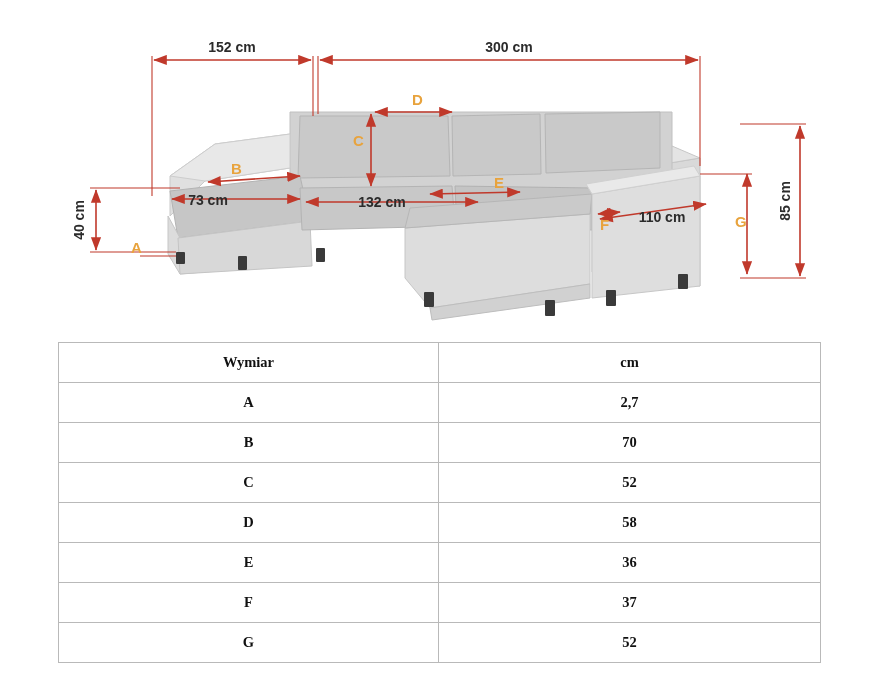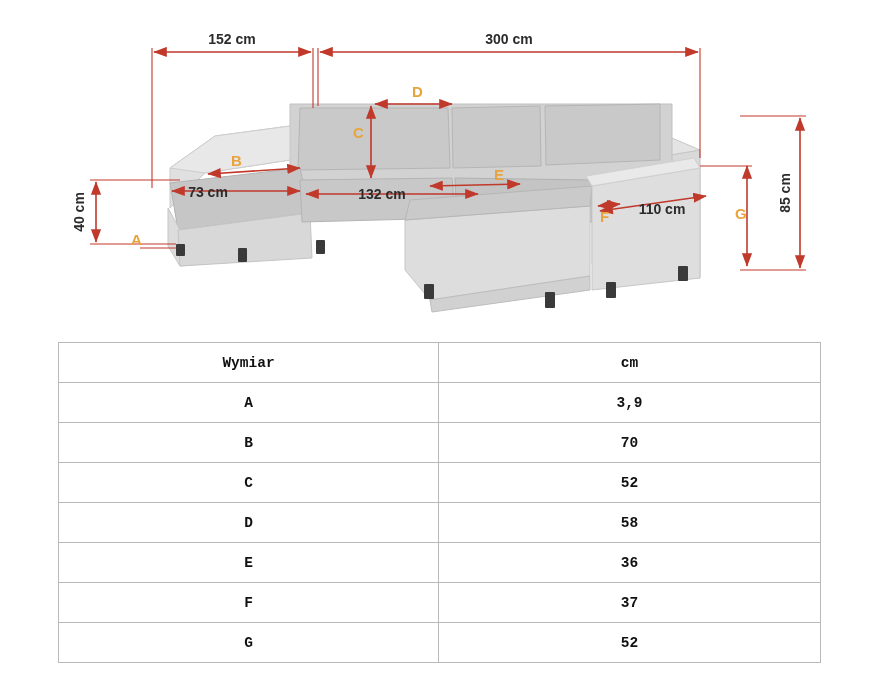--- a/index.html
+++ b/index.html
@@ -11,21 +11,21 @@
     width: 878px;
     height: 696px;
     font-family: "Liberation Sans", sans-serif;
     color: #1a1a1a;
     position: relative;
     overflow: hidden;
   }
   #diagram {
     position: absolute;
     left: 0;
-    top: 8px;
+    top: 16px;
     width: 878px;
     height: 330px;
   }
   #diagram svg {
     display: block;
   }
   .dim-label {
     font-family: "Liberation Sans", sans-serif;
     font-size: 14px;
     font-weight: bold;
@@ -65,21 +65,21 @@
     width: 762px;
     table-layout: fixed;
   }
   table.dims td, table.dims th {
     border: 1px solid #b9b9b9;
     height: 39px;
     text-align: center;
     font-size: 14.5px;
     font-weight: bold;
     color: #111;
-    font-family: Liberation Mono, monospace;
+    font-family: Liberation Serif, serif;
     padding: 0;
   }
   table.dims col.c1 { width: 380px; }
   table.dims col.c2 { width: 382px; }
 </style>
 </head>
 <body>
 
 <div id="diagram">
 <svg width="878" height="330" viewBox="0 0 878 330" xmlns="http://www.w3.org/2000/svg">
@@ -207,21 +207,21 @@
       </colgroup>
     <thead>
       <tr>
         <th>Wymiar</th>
         <th>cm</th>
       </tr>
     </thead>
     <tbody>
       <tr>
         <td>A</td>
-        <td>3,9</td>
+        <td>2,7</td>
       </tr>
       <tr>
         <td>B</td>
         <td>70</td>
       </tr>
       <tr>
         <td>C</td>
         <td>52</td>
       </tr>
       <tr>

